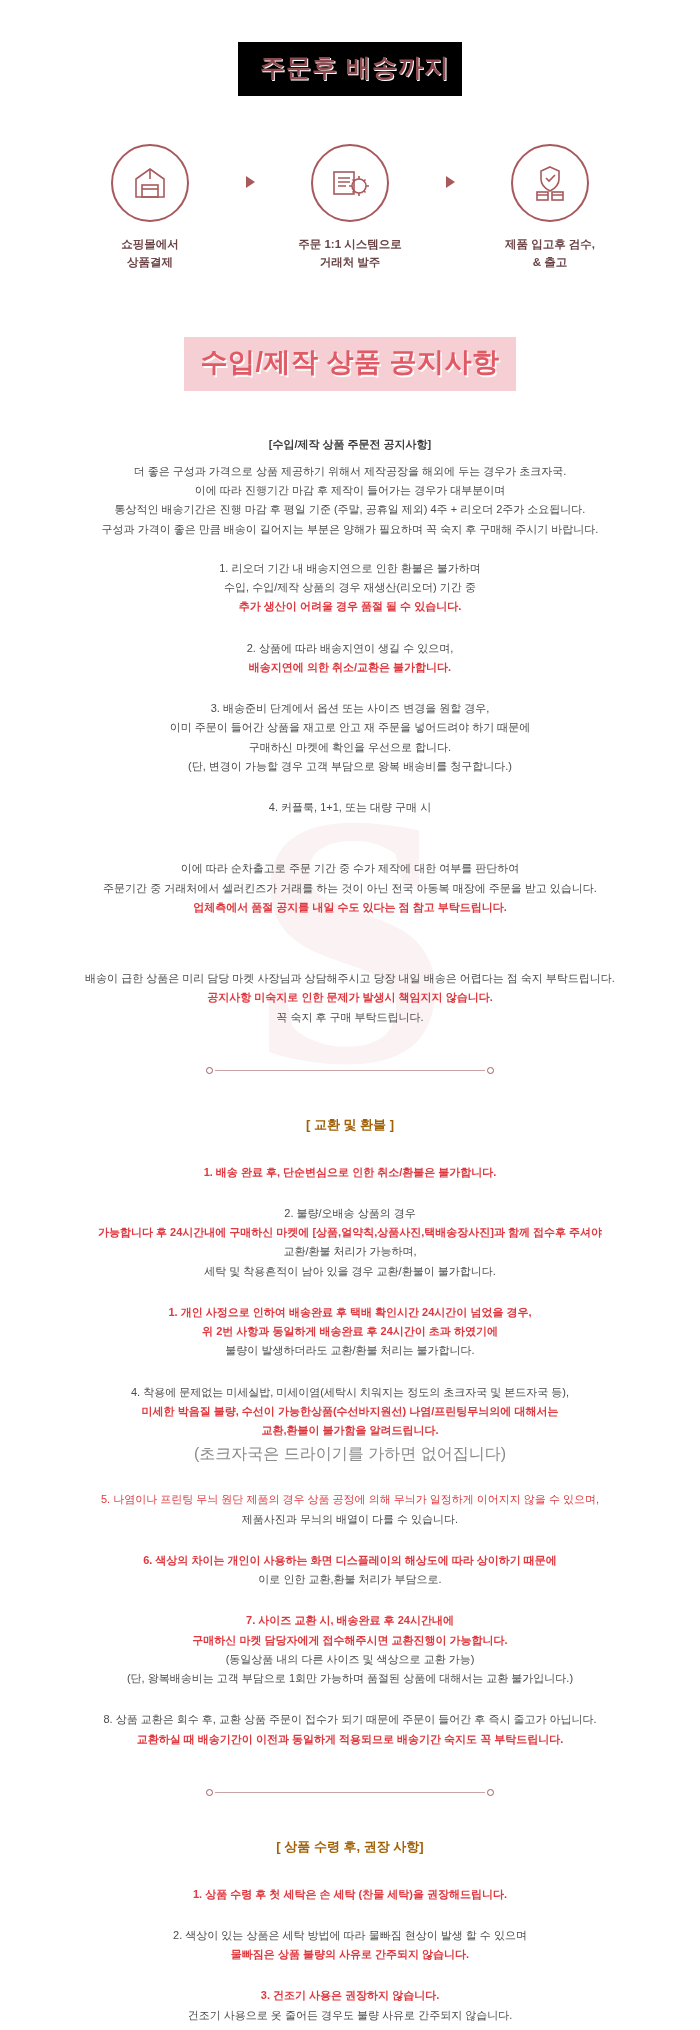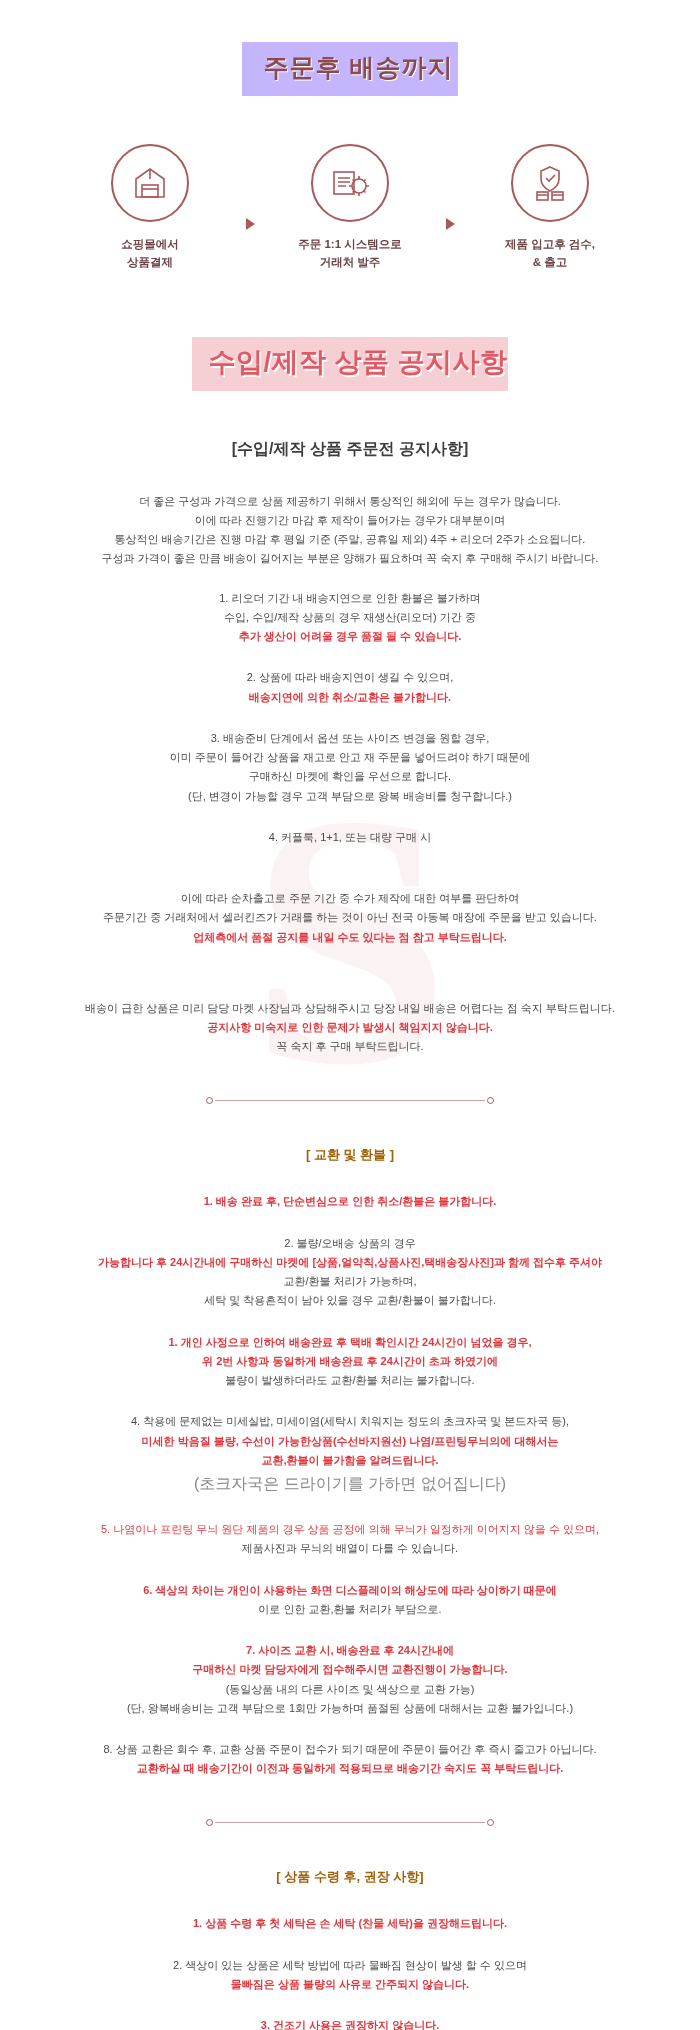--- a/index.html
+++ b/index.html
@@ -28,37 +28,37 @@
     z-index: 0;
     user-select: none;
     font-family: "Liberation Serif", serif;
   }
   .content { position: relative; z-index: 1; }
 
   
   .banner-wrap { padding-top: 42px; text-align: center; }
   .banner {
     display: inline-block;
-    background: #c4b5fd;
-    padding: 4px 5px 6px 22px;
+    background: #000000;
+    padding: 4px 12px 6px 22px;
   }
   .banner .banner-text {
     font-size: 25px;
     font-weight: bold;
     color: #8d4a4e;
     letter-spacing: 1px;
     text-shadow: 1px 1px 0 #ffffff;
   }
 
   
   .steps {
     margin: 48px auto 0 auto;
     display: flex;
     justify-content: center;
-    align-items: center;
+    align-items: flex-start;
     gap: 8px;
   }
   .step { width: 150px; text-align: center; }
   .circle {
     width: 78px; height: 78px;
     border-radius: 50%;
     border: 2px solid #a8595c;
     margin: 0 auto 14px auto;
     display: flex; align-items: center; justify-content: center;
     background: #fff;
@@ -83,37 +83,37 @@
     border-top: 6px solid transparent;
     border-bottom: 6px solid transparent;
     margin: 0 auto;
   }
 
   
   .section-head { text-align: center; margin-top: 66px; }
   .section-head .hl {
     display: inline-block;
     background: #f6cfd4;
-    padding: 2px 0 4px 16px;
+    padding: 2px 16px 4px 16px;
   }
   .section-head .hl-text {
     font-size: 27px;
     font-weight: bold;
     color: #e05a66;
     letter-spacing: 0.5px;
     text-shadow: 1.5px 1.5px 0 #ffffff;
   }
 
   
   .block { text-align: center; padding: 0 60px; }
   .sub-title {
-    font-size: 16px;
+    font-size: 11px;
     font-weight: bold;
     color: #3d3d3d;
-    margin-bottom: 29px;
+    margin-bottom: 8px;
   }
   .p { margin: 0; }
   .gap-m { height: 20px; }
   .gap-l { height: 30px; }
   .gap-xl { height: 44px; }
   .red { color: #e0383f; font-weight: bold; }
   .red-n { color: #e0383f; }
 
   
   .divider {
@@ -211,21 +211,21 @@
     <div class="section-head">
       <span class="hl">
         <span class="hl-text">수입/제작 상품 공지사항</span>
       </span>
     </div>
 
     <div class="gap-xl"></div>
 
     <div class="block">
       <div class="sub-title">[수입/제작 상품 주문전 공지사항]</div>
-      <p class="p">더 좋은 구성과 가격으로 상품 제공하기 위해서 통상적인 해외에 두는 경우가 많습니다.</p>
+      <p class="p">더 좋은 구성과 가격으로 상품 제공하기 위해서 제작공장을 해외에 두는 경우가 초크자국.</p>
       <p class="p">이에 따라 진행기간 마감 후 제작이 들어가는 경우가 대부분이며</p>
       <p class="p">통상적인 배송기간은 진행 마감 후 평일 기준 (주말, 공휴일 제외) 4주 + 리오더 2주가 소요됩니다.</p>
       <p class="p">구성과 가격이 좋은 만큼 배송이 길어지는 부분은 양해가 필요하며 꼭 숙지 후 구매해 주시기 바랍니다.</p>
 
       <div class="gap-m"></div>
 
       <div class="item">
         <span class="line">1. 리오더 기간 내 배송지연으로 인한 환불은 불가하며</span>
         <span class="line">수입, 수입/제작 상품의 경우 재생산(리오더) 기간 중</span>
         <span class="line red">추가 생산이 어려울 경우 품절 될 수 있습니다.</span>

